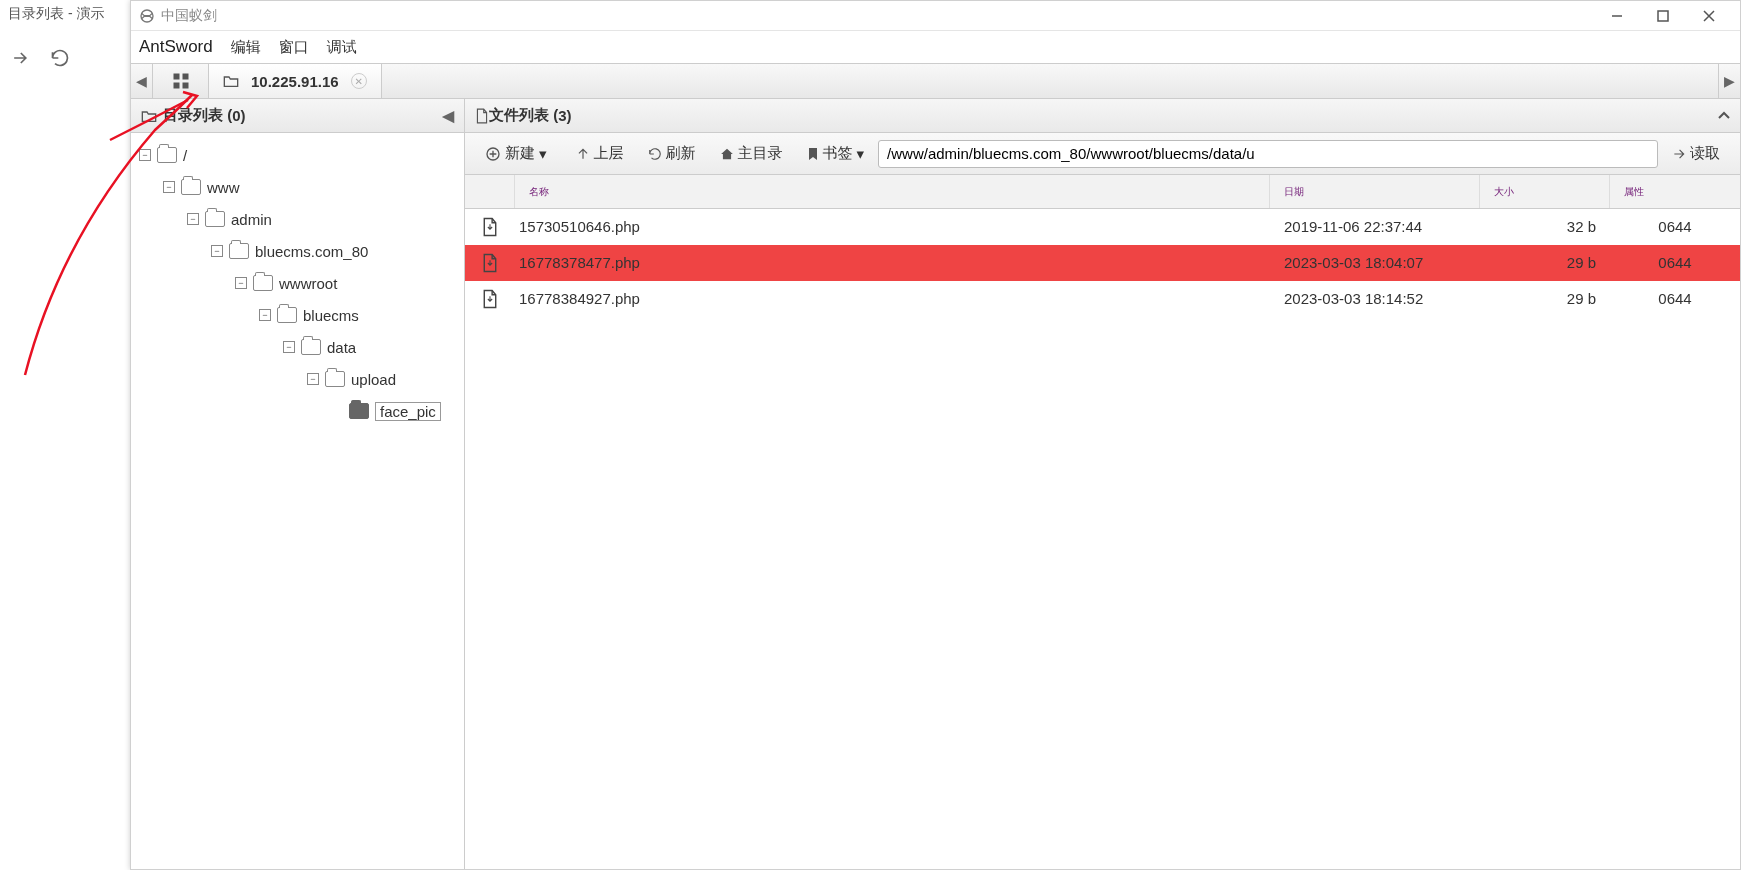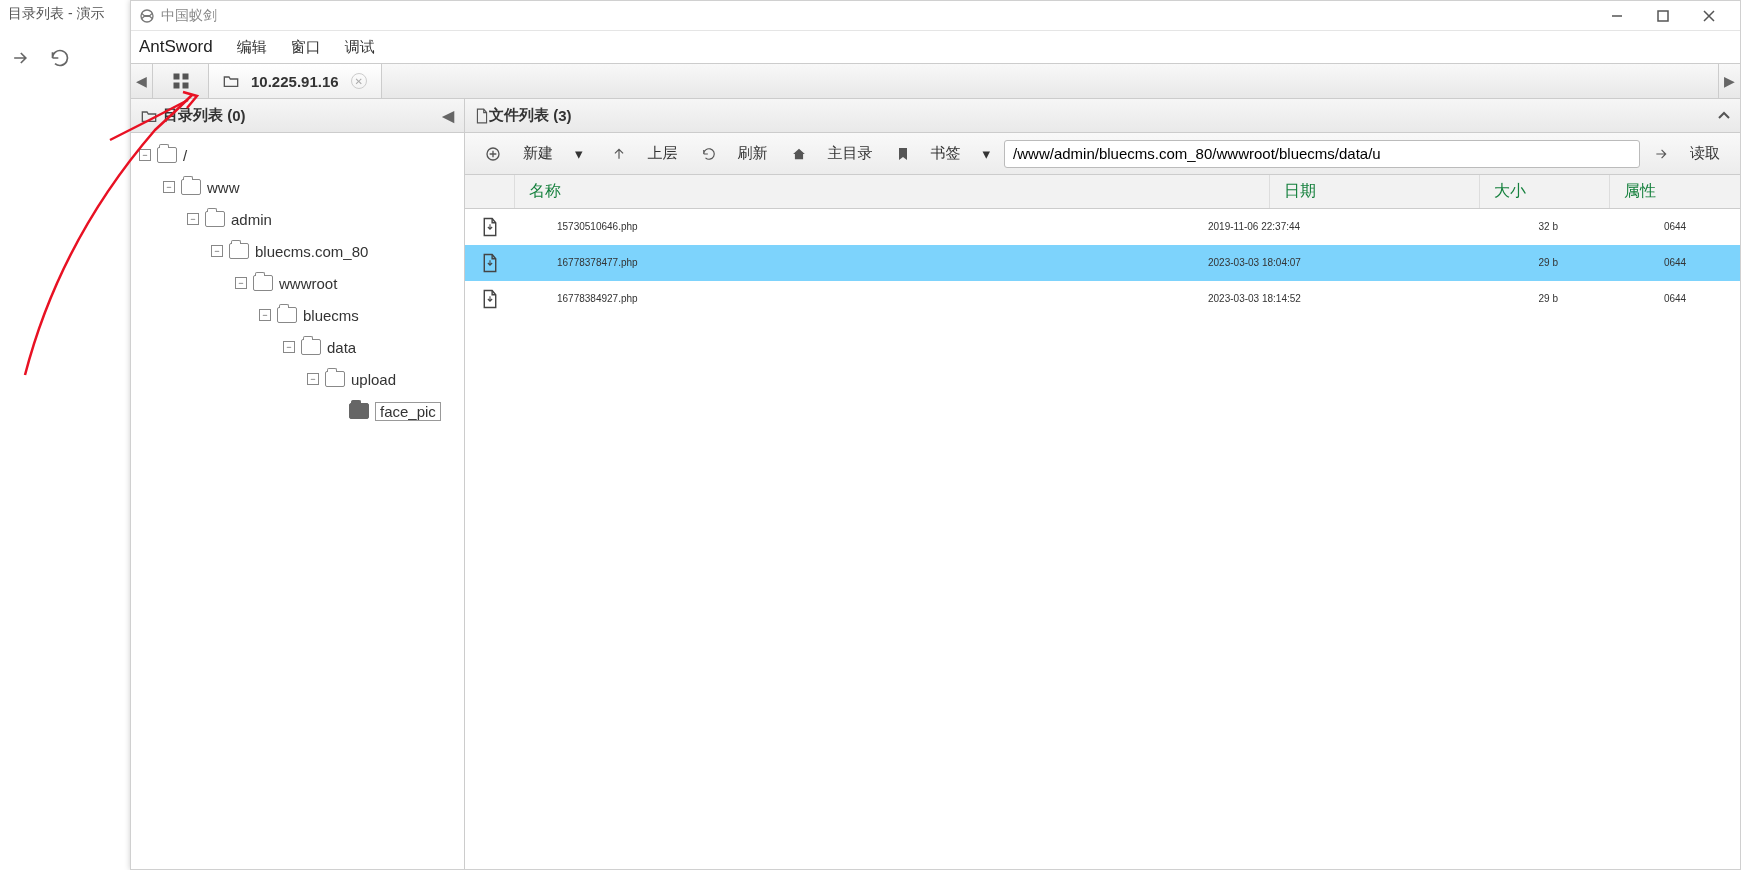--- a/index.html
+++ b/index.html
@@ -7,21 +7,21 @@
 .browser-bg { position: absolute; left: 0; top: 0; width: 130px; height: 870px; background: #fff; }
 .browser-tab { position: absolute; left: 8px; top: 5px; font-size: 14px; color: #555; }
 .browser-nav { position: absolute; left: 10px; top: 48px; display: flex; align-items: center; gap: 20px; }
 .browser-nav .ic { width: 20px; height: 20px; color: #666; }
 .app-window { position: absolute; left: 130px; top: 0; right: 0; bottom: 0; border: 1px solid #d0d0d0; background: #fff; box-shadow: 0 0 6px rgba(0,0,0,0.2); display: flex; flex-direction: column; }
 .titlebar { height: 30px; display: flex; align-items: center; padding: 8px 8px; background: #fff; border-bottom: 1px solid #e5e5e5; }
 .titlebar .app-ic { width: 16px; height: 16px; margin-right: 6px; }
 .titlebar .title-text { color: #888; font-size: 14px; flex: 1; }
 .win-controls { display: flex; }
 .win-controls .wc { width: 46px; height: 30px; display: flex; align-items: center; justify-content: center; color: #555; cursor: pointer; }
-.menubar { height: 32px; display: flex; align-items: center; padding: 0 8px; gap: 8px; }
+.menubar { height: 32px; display: flex; align-items: center; padding: 0 8px; gap: 2px; }
 .menubar .brand { font-weight: 400; font-size: 17px; color: #222; margin-right: 8px; }
 .menubar .menu-item { padding: 4px 8px; font-size: 15px; color: #333; cursor: pointer; }
 .tabstrip { height: 36px; background: linear-gradient(#f8f8f8,#e8e8e8); border-top: 1px solid #ccc; border-bottom: 1px solid #ccc; display: flex; align-items: stretch; }
 .tabstrip .nav-btn { width: 22px; display: flex; align-items: center; justify-content: center; border-right: 1px solid #ccc; color: #666; cursor: pointer; }
 .tabstrip .nav-btn.right { border-left: 1px solid #ccc; border-right: none; margin-left: auto; }
 .tabstrip .grid-btn { width: 56px; display: flex; align-items: center; justify-content: center; border-right: 1px solid #ccc; cursor: pointer; }
 .tabstrip .tab { display: flex; align-items: center; padding: 0 14px; gap: 12px; border-right: 1px solid #ccc; background: linear-gradient(#fff,#f0f0f0); cursor: pointer; }
 .tabstrip .tab .folder-ic { color: #666; }
 .tabstrip .tab .tab-text { font-weight: bold; font-size: 15px; }
 .tabstrip .tab .close-ic { color: #aaa; border: 1px solid #ccc; border-radius: 50%; width: 16px; height: 16px; display: flex; align-items: center; justify-content: center; font-size: 10px; }
@@ -37,33 +37,33 @@
 .tree-folder-ic { width: 20px; height: 16px; border: 1px solid #888; border-radius: 2px; margin-right: 6px; position: relative; background: #fff; }
 .tree-folder-ic.solid { background: #666; border-color: #666; }
 .tree-folder-ic::before { content: ''; position: absolute; top: -4px; left: 1px; width: 8px; height: 3px; background: inherit; border: 1px solid #888; border-bottom: none; border-radius: 2px 2px 0 0; }
 .tree-folder-ic.solid::before { border-color: #666; }
 .tree-label { color: #333; }
 .tree-label.selected { border: 1px solid #999; padding: 0 4px; background: #fff; }
 .right-pane { flex: 1; display: flex; flex-direction: column; }
 .right-header { height: 34px; background: linear-gradient(#f6f6f6,#e9e9e9); border-bottom: 1px solid #ccc; display: flex; align-items: center; padding: 0 10px; font-size: 15px; font-weight: bold; color: #333; }
 .right-header .collapse-ic { margin-left: auto; color: #666; cursor: pointer; }
 .toolbar { height: 42px; background: linear-gradient(#f9f9f9,#ececec); border-bottom: 1px solid #ccc; display: flex; align-items: center; padding: 0 10px; gap: 4px; }
-.tool-btn { display: flex; align-items: center; gap: 22px; padding: 4px 10px; font-size: 15px; color: #333; cursor: pointer; border-radius: 3px; }
+.tool-btn { display: flex; align-items: center; gap: 4px; padding: 4px 10px; font-size: 15px; color: #333; cursor: pointer; border-radius: 3px; }
 .tool-btn .ic { color: #555; }
 .tool-sep { width: 1px; height: 26px; background: transparent; }
 .path-input { flex: 1; height: 28px; border: 1px solid #bbb; border-radius: 3px; padding: 0 8px; font-size: 15px; background: #fff; font-family: inherit; margin: 0 0; }
-.grid-header { height: 34px; background: #f2f2f2; border-bottom: 1px solid #ccc; display: flex; align-items: center; font-size: 16px; color: #15803d; }
+.grid-header { height: 34px; background: #f2f2f2; border-bottom: 1px solid #ccc; display: flex; align-items: center; font-size: 10px; color: #701a75; }
 .gh-cell { padding: 0 14px; border-right: 1px solid #ddd; height: 100%; display: flex; align-items: center; }
 .gh-name { flex: 1; }
 .gh-date { width: 210px; }
 .gh-size { width: 130px; }
 .gh-attr { width: 130px; border-right: none; }
 .file-rows { flex: 1; overflow: auto; }
-.file-row { height: 36px; display: flex; align-items: center; font-size: 10px; border-bottom: 1px solid transparent; cursor: pointer; gap: 38px; }
-.file-row.alt { background: #7dd3fc; }
+.file-row { height: 36px; display: flex; align-items: center; font-size: 15px; border-bottom: 1px solid transparent; cursor: pointer; }
+.file-row.alt { background: #ef4444; }
 .fr-icon { width: 50px; display: flex; justify-content: center; color: #444; }
 .fr-name { flex: 1; padding-left: 4px; }
 .fr-date { width: 210px; padding: 0 14px; }
 .fr-size { width: 130px; padding: 0 14px; text-align: right; }
 .fr-attr { width: 130px; padding: 0 14px; text-align: center; }
 .annotation { position: absolute; pointer-events: none; z-index: 50; }
 svg { display: block; }
 .ext-icon { position: absolute; right: 10px; top: 56px; color: #333; }
 </style>
 </head>

